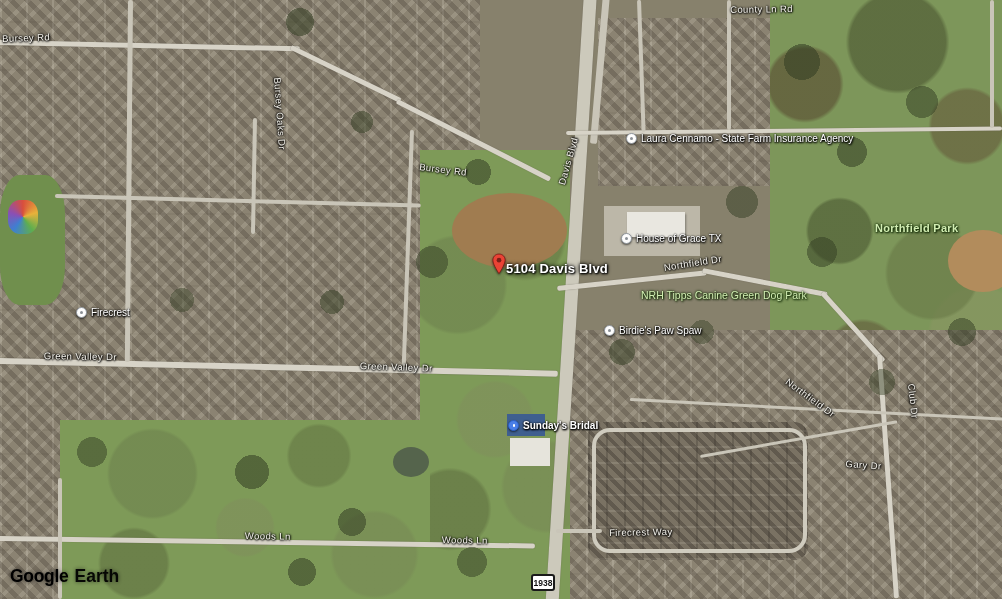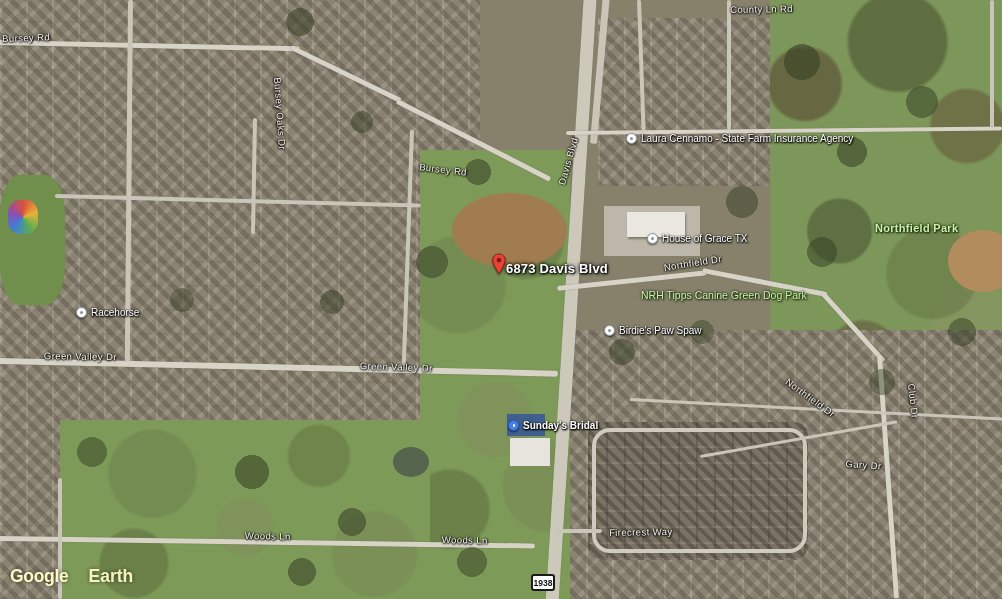--- a/index.html
+++ b/index.html
@@ -85,22 +85,22 @@
   .marker{position:absolute;left:492px;top:253px;width:14px;height:22px;cursor:pointer;}
   .marker svg{display:block;width:14px;height:22px;filter:drop-shadow(0 1px 1px rgba(0,0,0,.6));}
   .marker-label{position:absolute;left:506px;top:261px;font-size:13px;font-weight:600;color:#fff;
       white-space:nowrap;letter-spacing:.2px;
       text-shadow:0 0 3px #000,0 0 4px #000,1px 1px 2px #000;}
 
   .shield{position:absolute;left:531px;top:574px;width:24px;height:17px;background:#ffffff;
       border:2px solid #1a1a1a;border-radius:3px;display:flex;align-items:center;
       justify-content:center;font-size:8.5px;font-weight:bold;color:#111;}
 
-  .wm{position:absolute;left:10px;top:566px;display:flex;gap:20px;align-items:flex-end;
-      color:#fef9c3;font-size:17.5px;text-shadow:0 0 4px rgba(0,0,0,.6);}
+  .wm{position:absolute;left:10px;top:566px;display:flex;gap:6px;align-items:flex-end;
+      color:#000000;font-size:17.5px;text-shadow:0 0 4px rgba(0,0,0,.6);}
   .wm .g{font-weight:700;letter-spacing:-.3px;}
   .wm .e{font-weight:700;opacity:.95;}
 </style>
 </head>
 <body>
 
 <div class="stage">
 
   <div class="terr pat-res" style="left:0;top:0;width:480px;height:599px;"></div>
   <div class="terr pat-res" style="left:598px;top:18px;width:190px;height:168px;"></div>
@@ -161,44 +161,44 @@
   <span class="rl" style="left:846px;top:458px;transform:rotate(4deg);">Gary Dr</span>
   <span class="rl" style="left:917px;top:383px;transform:rotate(84deg);">Club Dr</span>
 
   <span class="park big" style="left:875px;top:222px;">Northfield Park</span>
   <span class="park" style="left:641px;top:289px;">NRH Tipps Canine Green Dog Park</span>
 
   <div class="poi" style="left:626px;top:133px;">
     <span class="poi-ic"></span>
     <span class="txt">Laura Cennamo - State Farm Insurance Agency</span>
   </div>
-  <div class="poi" style="left:615px;top:233px;padding-left:32px;">
+  <div class="poi" style="left:589px;top:233px;padding-left:32px;">
     <span class="poi-ic"></span>
     <span class="txt">House of Grace TX</span>
   </div>
   <div class="poi" style="left:604px;top:325px;text-align:center;">
     <span class="poi-ic"></span>
     <span class="txt">Birdie's Paw Spaw</span>
   </div>
   <div class="poi" style="left:76px;top:307px;">
     <span class="poi-ic"></span>
-    <span class="txt">Racehorse</span>
+    <span class="txt">Firecrest</span>
   </div>
   <div class="poi" style="left:508px;top:420px;font-weight:bold;">
     <span class="poi-ic blue"></span>
     <span class="txt">Sunday's Bridal</span>
   </div>
 
   <div class="marker">
     <svg viewBox="0 0 24 36" xmlns="http://www.w3.org/2000/svg">
       <path d="M12 1C6 1 1.5 5.6 1.5 11.4c0 7.8 10.5 23 10.5 23s10.5-15.2 10.5-23C22.5 5.6 18 1 12 1z" fill="#ea4335" stroke="#7a1f18" stroke-width="1.5"></path>
       <circle cx="12" cy="11.4" r="4" fill="#7a1f18"></circle>
     </svg>
   </div>
-  <span class="marker-label">6873 Davis Blvd</span>
+  <span class="marker-label">5104 Davis Blvd</span>
 
   <div class="shield">
     <span>1938</span>
   </div>
 
   <div class="wm">
     <span class="g">Google</span>
     <span class="e">Earth</span>
   </div>
 

